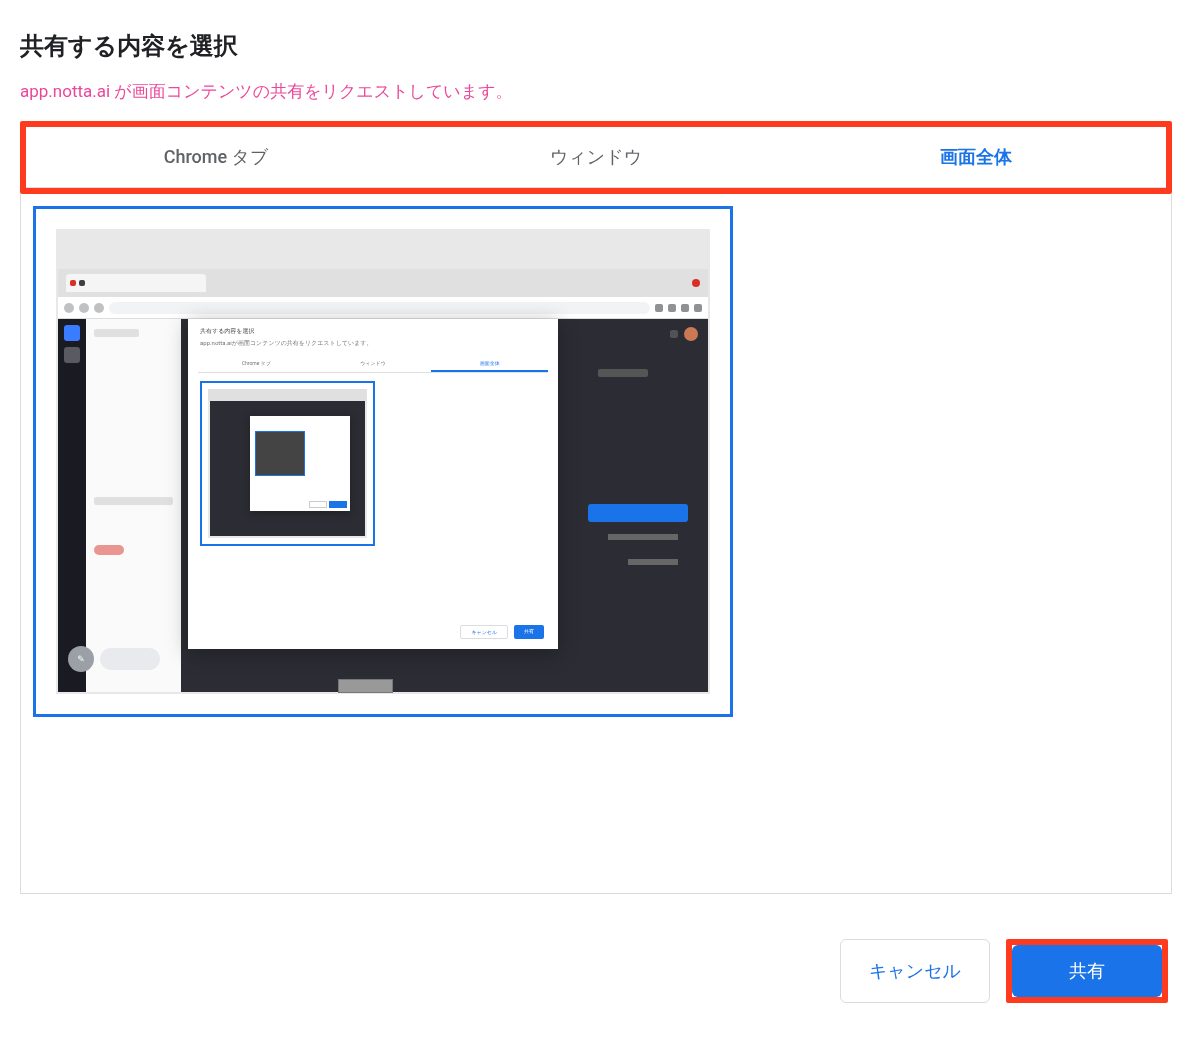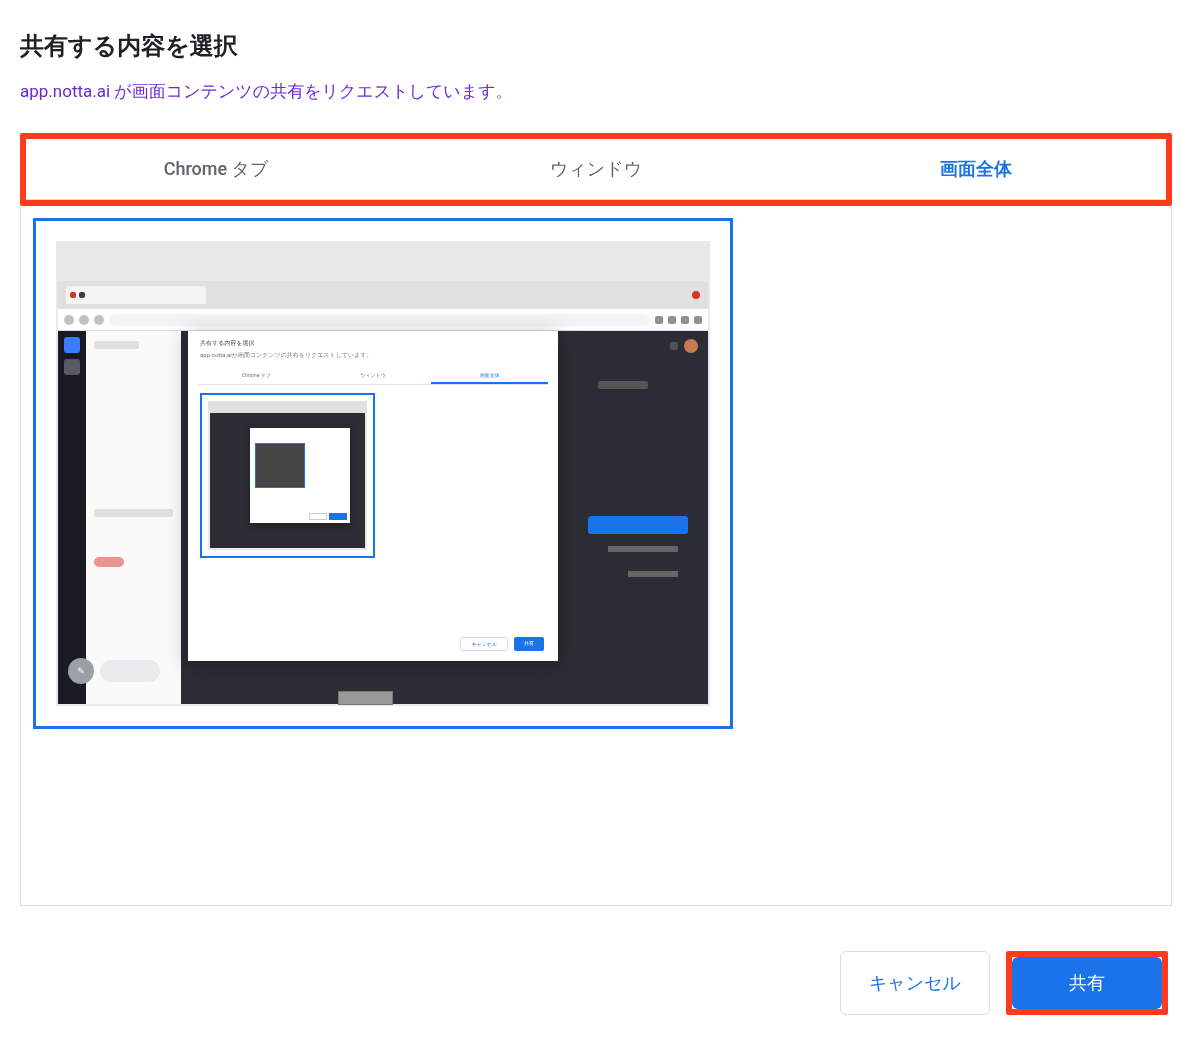--- a/index.html
+++ b/index.html
@@ -14,22 +14,22 @@
       width: 1192px;
     }
     .dialog-title {
       font-size: 24px;
       font-weight: 600;
       color: #202124;
       margin-bottom: 18px;
     }
     .dialog-subtitle {
       font-size: 17px;
-      color: #6d28d9;
-      margin-bottom: 30px;
+      color: #ec4899;
+      margin-bottom: 18px;
     }
     .tabs-wrapper {
       border: 6px solid #ff3b1f;
       border-radius: 2px;
       margin-bottom: 0;
     }
     .tabs {
       display: flex;
       width: 100%;
       background: #fff;

